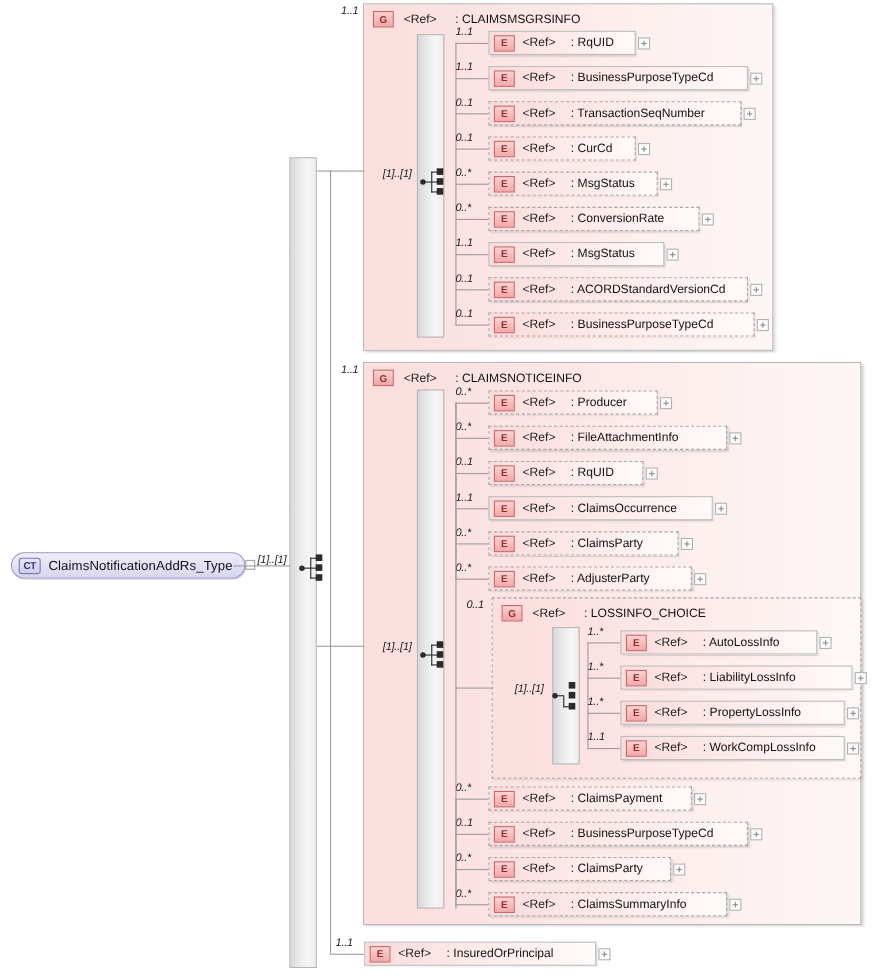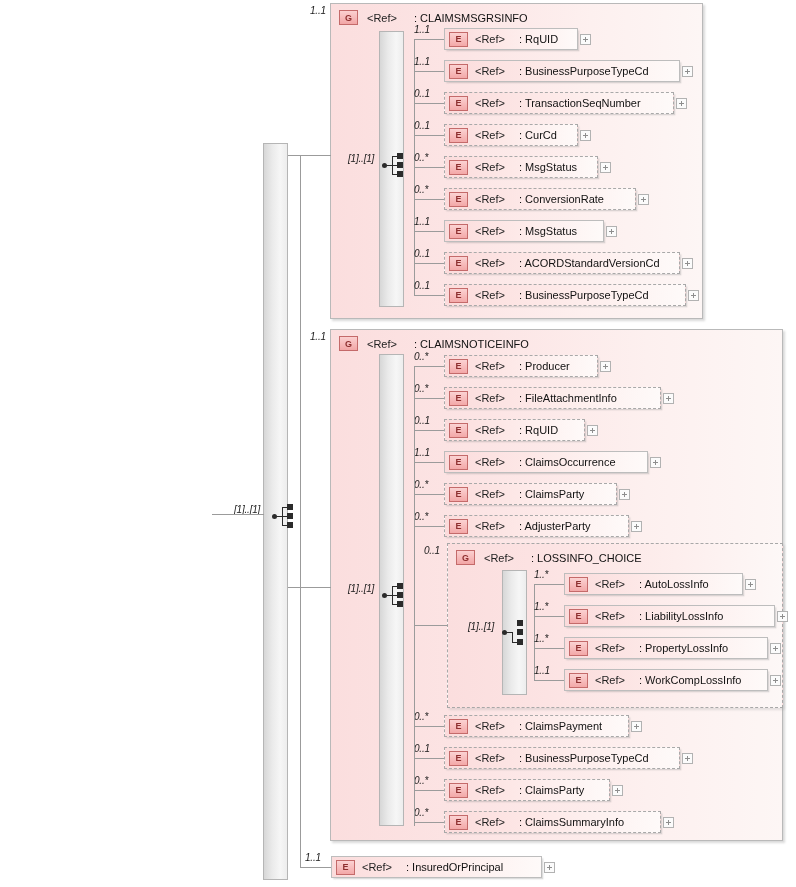--- a/index.html
+++ b/index.html
@@ -207,20 +207,27 @@
   <div class="compositor" style="left:502px; top:620px;">
     <div class="dot" style="left:0px; top:10px;"></div>
     <div class="lead" style="left:4px; top:12px; width:6px;"></div>
     <div class="spine" style="left:10px; top:12px; height:11px;"></div>
     <div class="branch" style="left:10px; top:22px; width:6px;"></div>
     <div class="sq" style="left:15px; top:0px;"></div>
     <div class="sq" style="left:15px; top:9px;"></div>
     <div class="sq" style="left:15px; top:19px;"></div>
   </div>
 
+  <div class="node" style="left:10px; top:502px;">
+    <div class="ct-pill">
+      <span class="ct-badge">CT</span>
+      <span class="ct-label">ClaimsNotificationAddRs_Type</span>
+      <span class="ct-connector"></span>
+    </div>
+  </div>
   <div class="card" style="left:234px; top:504px;">[1]..[1]</div>
 
   <div class="rail" style="left:263px; top:143px; width:25px; height:737px;"></div>
   <div class="compositor" style="left:272px; top:504px;">
     <div class="dot" style="left:0px; top:10px;"></div>
     <div class="lead" style="left:4px; top:12px; width:6px;"></div>
     <div class="spine" style="left:10px; top:3px; height:19px;"></div>
     <div class="branch" style="left:10px; top:3px; width:6px;"></div>
     <div class="branch" style="left:10px; top:12px; width:6px;"></div>
     <div class="branch" style="left:10px; top:21px; width:6px;"></div>

